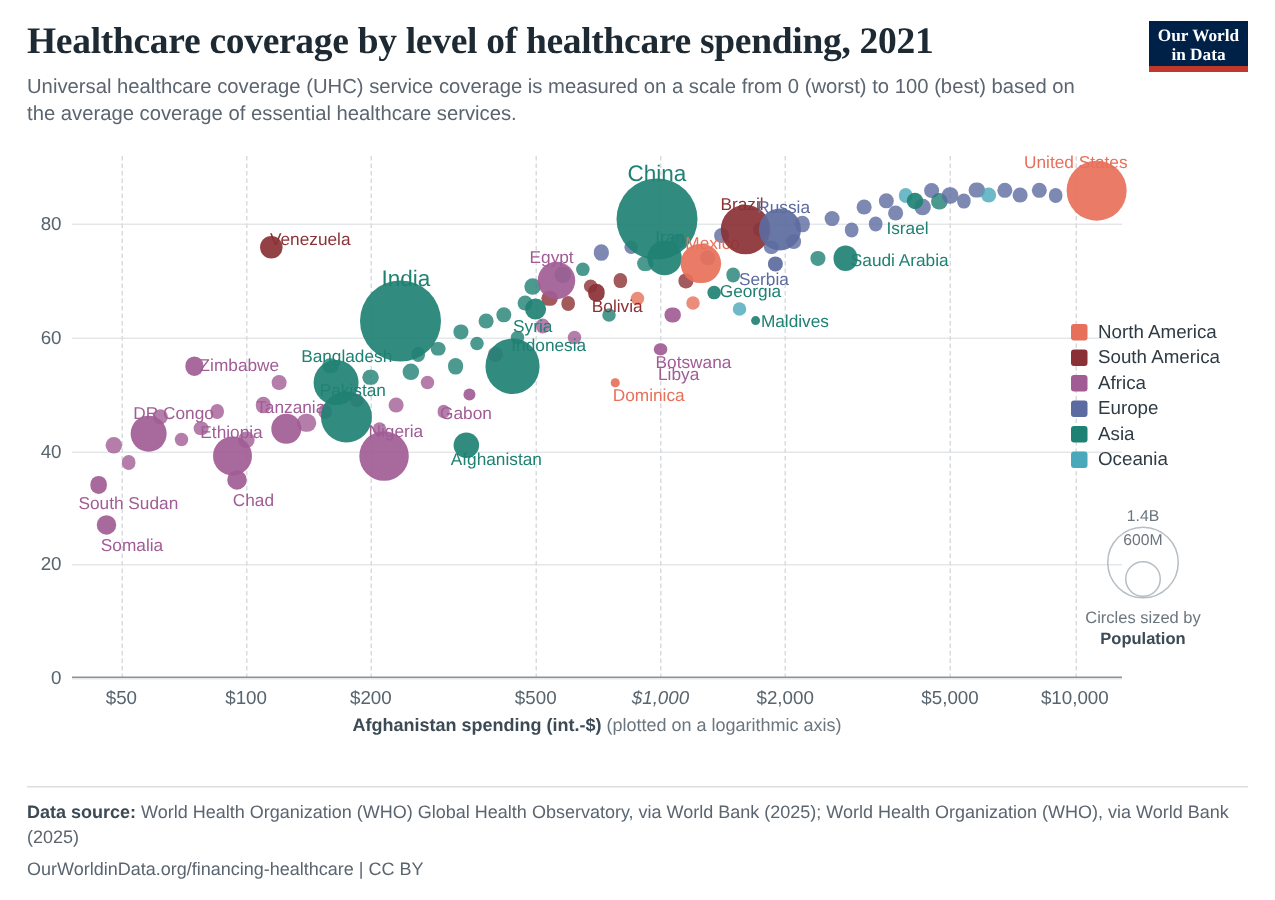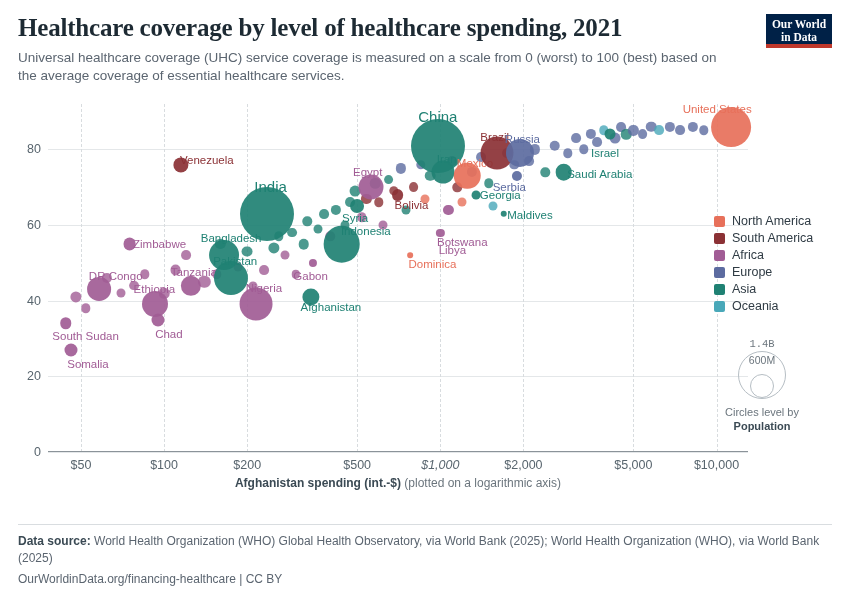--- a/index.html
+++ b/index.html
@@ -184,21 +184,20 @@
     border: 1px solid #b6bec4;
     border-radius: 50%;
   }
   .size-label-top {
     font-size: 10.5px;
     color: #6b757d;
     position: absolute;
     top: -14px;
     left: 50%;
     transform: translateX(-50%);
-    font-family: Liberation Mono, monospace;
   }
   .size-label-mid {
     font-size: 10.5px;
     color: #6b757d;
     position: absolute;
     top: 2px;
     left: 50%;
     transform: translateX(-50%);
   }
   .size-caption {
@@ -440,21 +439,21 @@
         </div>
       </div>
 
     <div class="size-legend">
       <div class="size-circle-outer">
         <div class="size-label-top">1.4B</div>
         <div class="size-label-mid">600M</div>
         <div class="size-circle-inner"></div>
       </div>
       <div class="size-caption">
-        <span>Circles level by</span><br>
+        <span>Circles sized by</span><br>
         <b>Population</b>
       </div>
     </div>
   </div>
 
   <div class="footer">
     <div>
       <b>Data source:</b>
       <span>World Health Organization (WHO) Global Health Observatory, via World Bank (2025); World Health Organization (WHO), via World Bank (2025)</span>
     </div>

